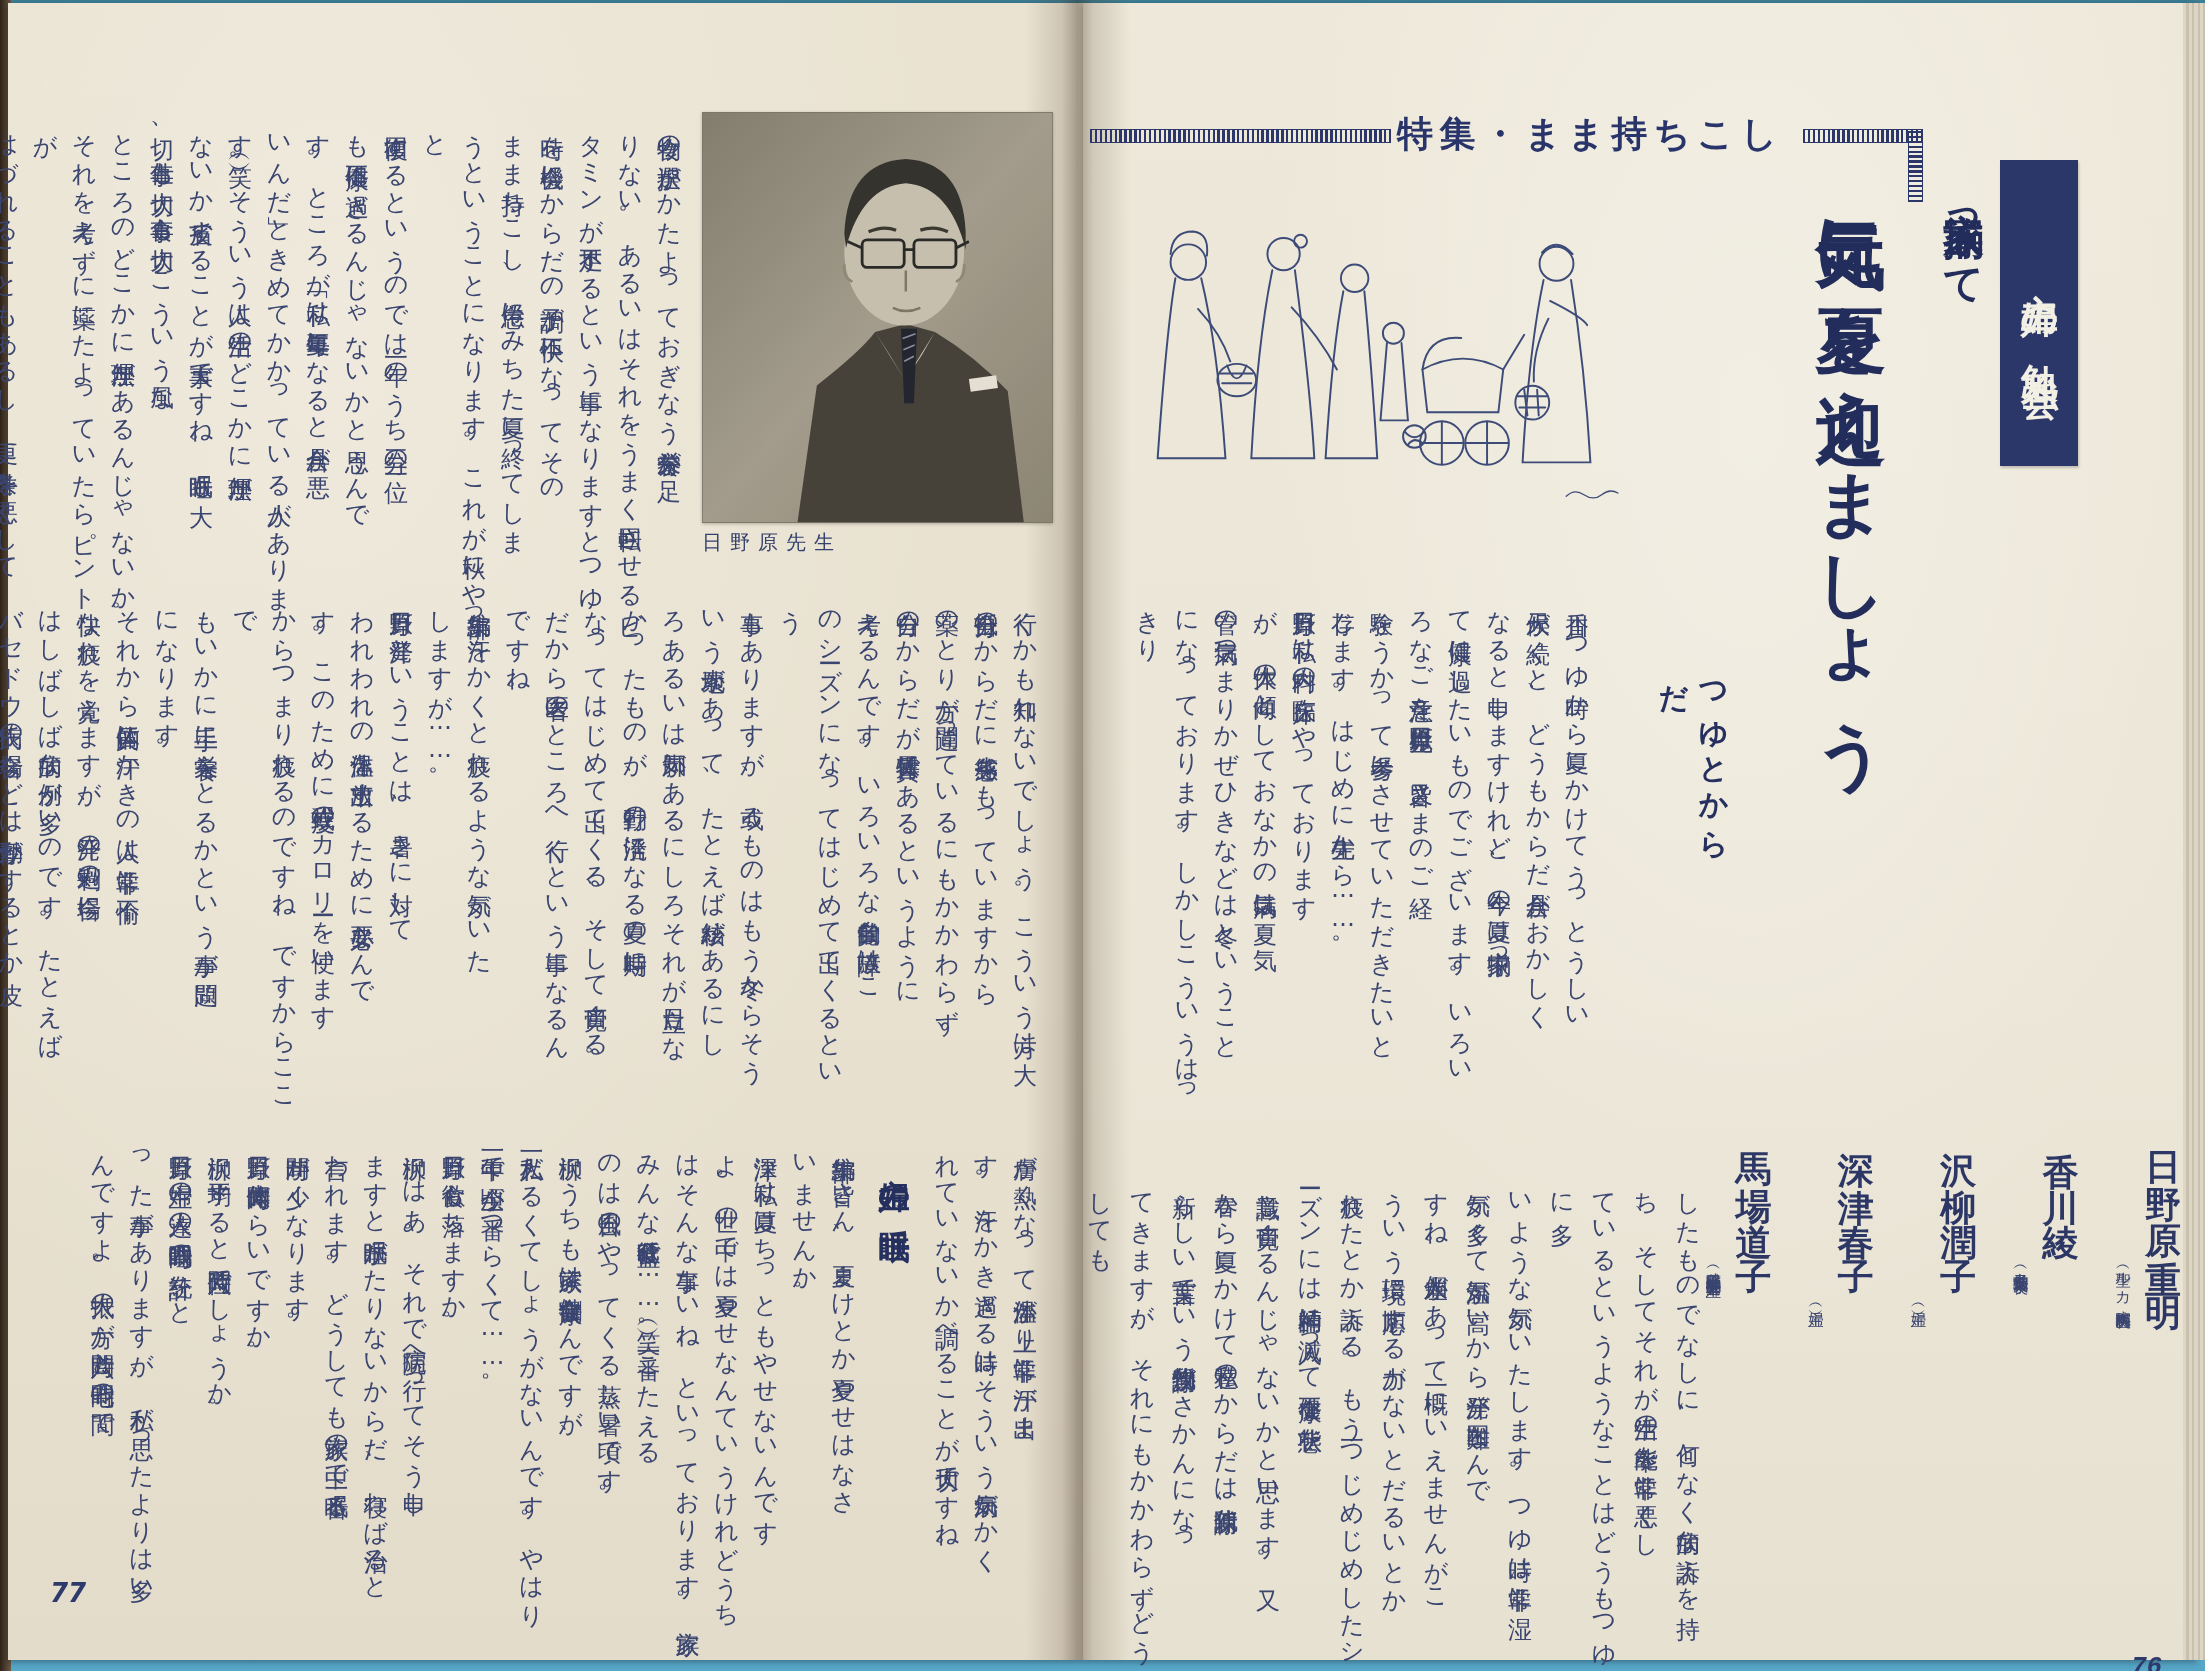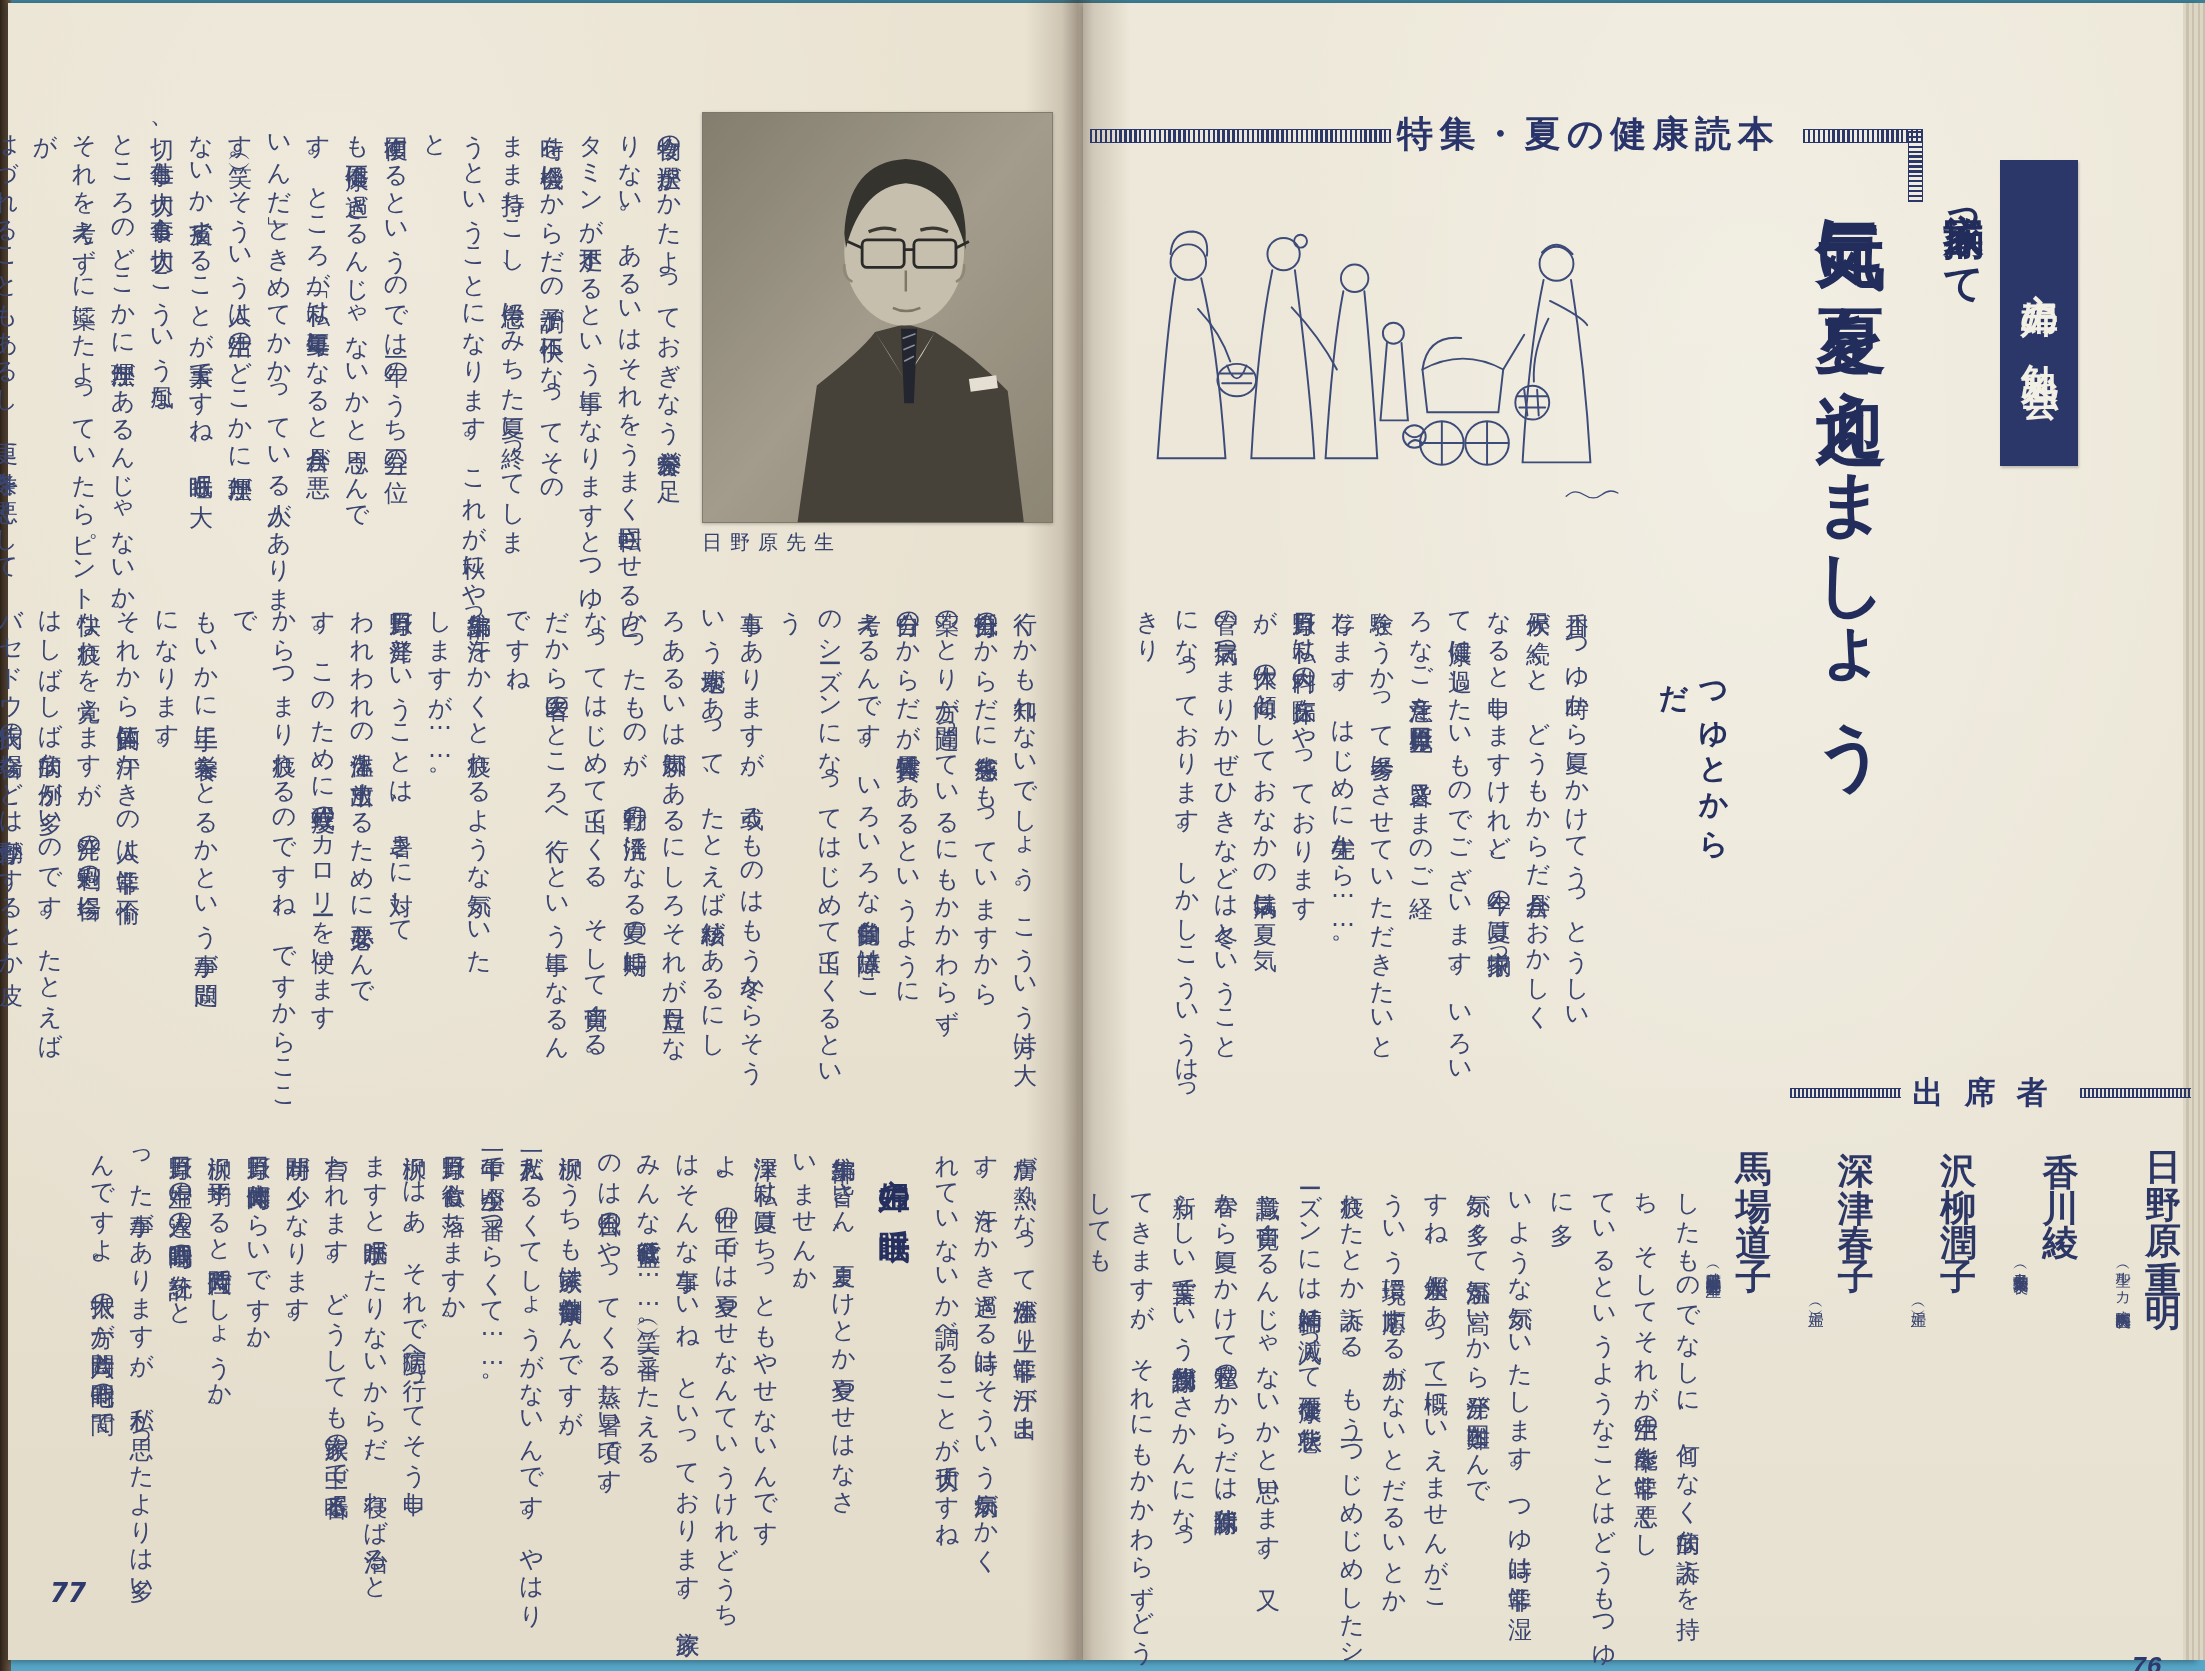--- a/index.html
+++ b/index.html
@@ -74,21 +74,21 @@
 <div class="screen">
   <div class="edge-left"></div>
   <div class="spread">
     <div class="page page-l"></div>
     <div class="page page-r"></div>
     <div class="page-edge-r"></div>
   </div>
   <div class="gutter"></div>
 
   <div class="series-rule" style="left:1090px;top:129px;width:301px;"></div>
-  <div class="series-title" style="left:1397px;top:110px;">特集・夏の健康読本</div>
+  <div class="series-title" style="left:1397px;top:110px;">特集・まま持ちこし</div>
   <div class="series-rule" style="left:1803px;top:129px;width:120px;"></div>
   <div class="series-hook" style="left:1908px;top:131px;height:71px;"></div>
 
   <div class="tag-box">
     <div class="tag-text">主婦の勉強会</div>
   </div>
 
   <div class="heading title-s">家族揃って</div>
   <div class="heading title-l">元気に夏を迎えましょう</div>
 
@@ -140,25 +140,20 @@
 なると申しますけれど、今年の夏は家中揃っ
 て健康に過したいものでございます。いろい
 ろなご注意を日野原先生に、又皆さまのご経
 験をうかゞって参考にさせていただきたいと
 存じます。はじめに先生から……。
 日野原　私は内科の臨床をやっております
 が、大体の傾向としておなかの病気は夏、気
 管の病気つまりかぜひきなどは冬ということ
 になっております。しかしこういうはっきり</div>
 
-  <div class="attendees-row">
-    <div class="att-rule"></div>
-    <div class="att-label">出席者</div>
-    <div class="att-rule"></div>
-  </div>
 
   <div class="participants">
     <div class="participant">
       <span class="p-name">日野原重明</span>
       <span class="p-note">（聖ルカ病院内科医長）</span>
     </div>
     <div class="participant">
       <span class="p-name">香川綾</span>
       <span class="p-note">（女子栄養短期大学々長）</span>
     </div>

